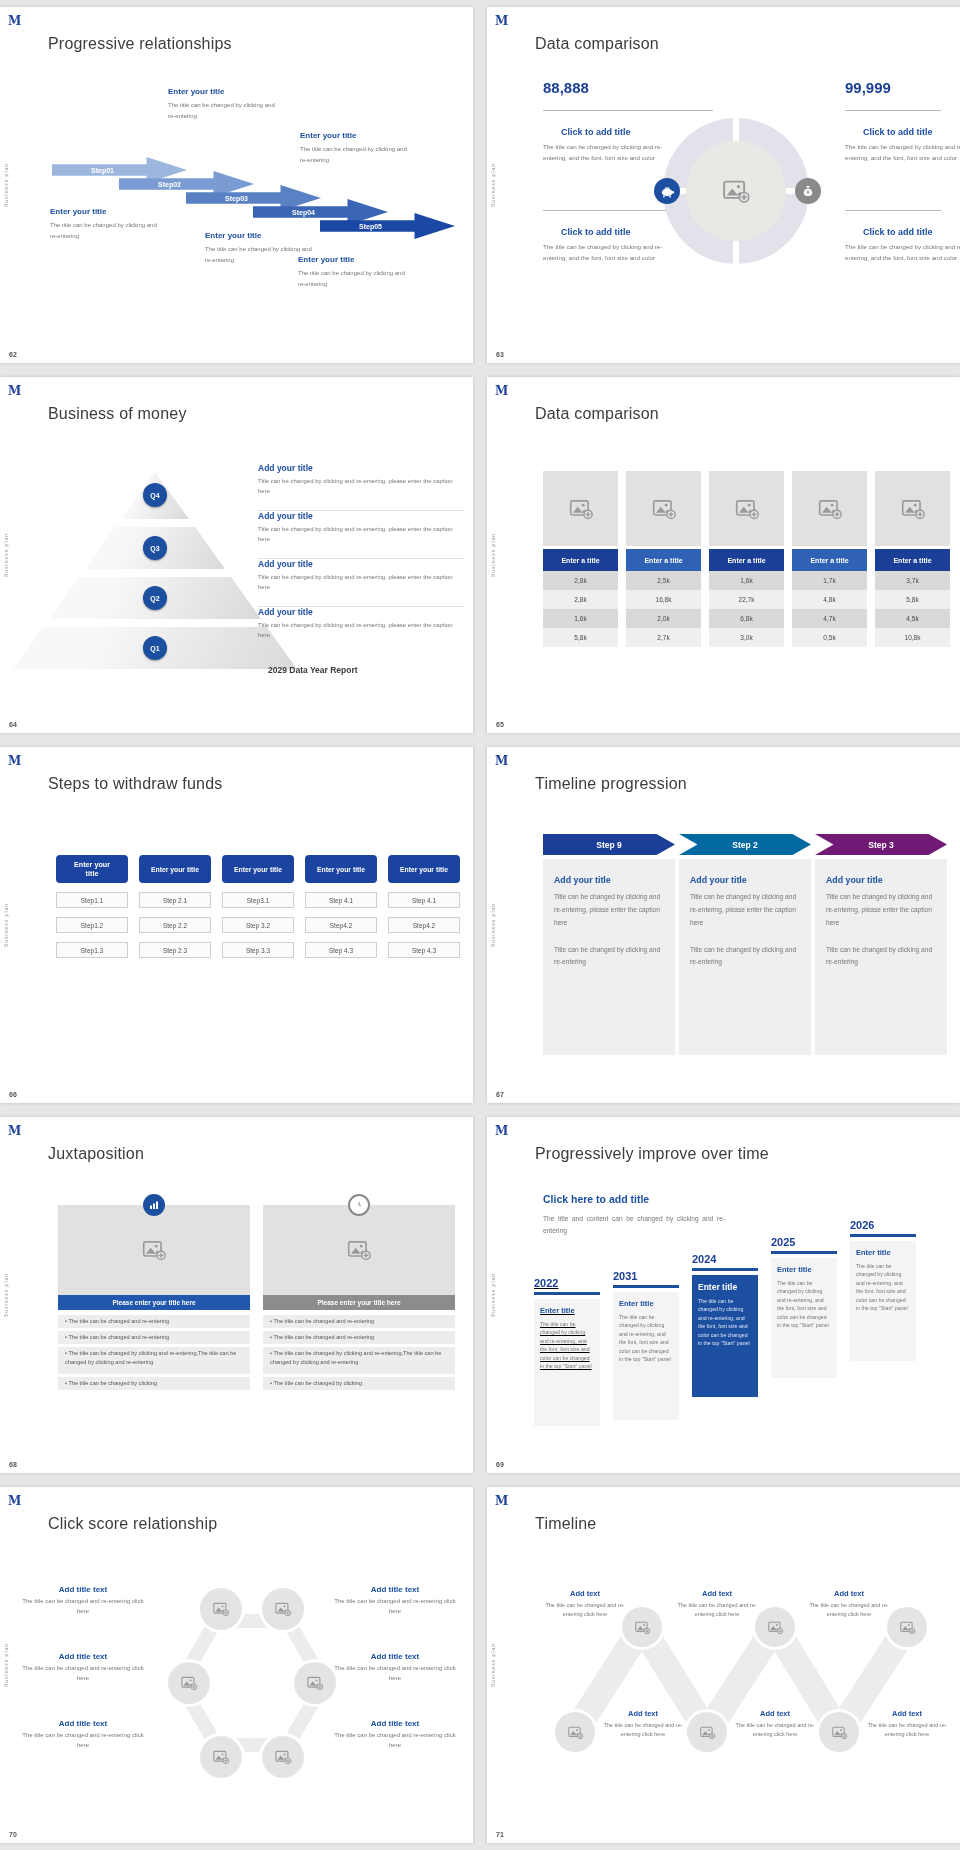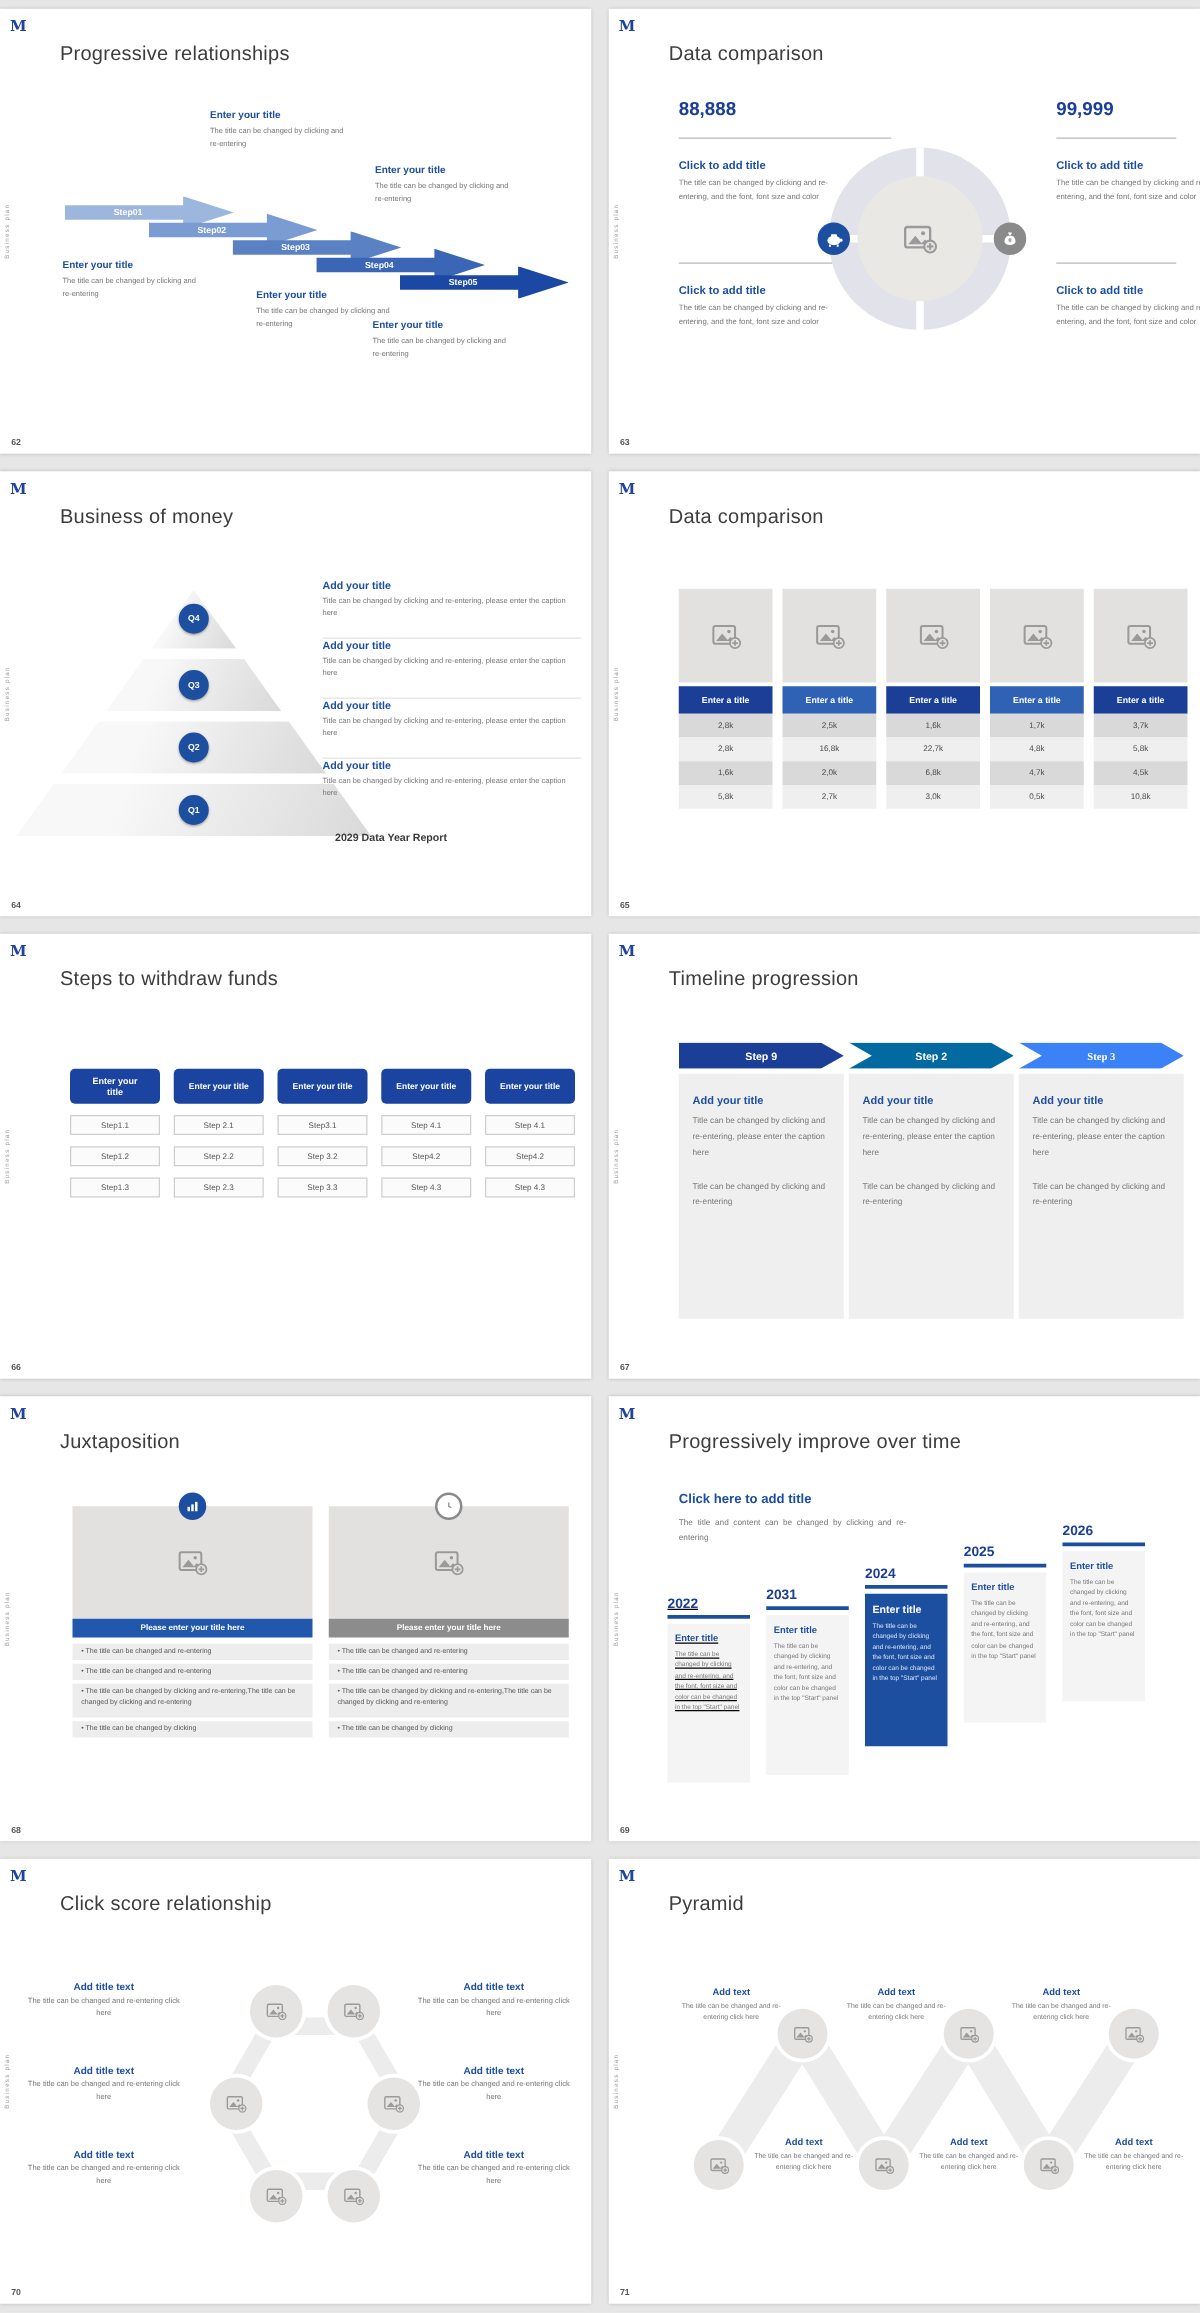--- a/index.html
+++ b/index.html
@@ -36,21 +36,21 @@
   .s62 .tblk .bt{font-size:8px;margin-bottom:4px;}
   .s62 .tblk .g{font-size:6px;line-height:1.9;}
   .s62 .ba{left:168px;top:80px;}  .s62 .bb{left:300px;top:124px;}
   .s62 .bc{left:50px;top:200px;}  .s62 .bd{left:205px;top:224px;}
   .s62 .be{left:298px;top:248px;}
 
   
   .s63 .big{position:absolute;font-size:15px;font-weight:bold;color:#1b3f97;}
   .s63 .hr{position:absolute;height:1px;background:#b9b9b9;}
   .s63 .it{position:absolute;width:122px;}
-  .s63 .it .bt{font-size:9px;margin-bottom:4px;}
+  .s63 .it .bt{font-size:9px;margin-bottom:4px;margin-left:18px;}
   .s63 .it .g{font-size:6.2px;line-height:1.85;}
   .s63 .donut{position:absolute;left:176px;top:111px;width:146px;height:146px;
     border-radius:50%;background:#e2e3ea;}
   .s63 .cross-v{position:absolute;left:70px;top:0;width:6px;height:146px;background:#fff;}
   .s63 .cross-h{position:absolute;left:0;top:70px;width:146px;height:6px;background:#fff;}
   .s63 .inner{position:absolute;left:23px;top:23px;width:100px;height:100px;border-radius:50%;
     background:#eae8e5;display:flex;align-items:center;justify-content:center;}
   .s63 .badge{position:absolute;width:26px;height:26px;border-radius:50%;
     display:flex;align-items:center;justify-content:center;}
   .s63 .bdl{left:167px;top:171px;background:#1d4fa1;}
@@ -94,21 +94,21 @@
   .s66 .st{height:16px;background:#fbfbfb;border:1px solid #cfcfcf;display:flex;align-items:center;
     justify-content:center;font-size:6.5px;color:#555;margin-bottom:9px;}
   .s66 .note{position:absolute;left:48px;top:242px;width:392px;font-size:8.5px;color:#4a4a4a;
     line-height:2.3;}
 
   
   .s67 .ban{position:absolute;top:87px;width:132px;height:21px;display:flex;align-items:center;
     justify-content:center;color:#fff;font-size:8.5px;font-weight:bold;}
   .s67 .b1{left:56px;background:#1b3f97;clip-path:polygon(0 0,86% 0,100% 50%,86% 100%,0 100%);}
   .s67 .b2{left:192px;background:#0369a1;clip-path:polygon(0 0,86% 0,100% 50%,86% 100%,0 100%,14% 50%);}
-  .s67 .b3{left:328px;background:#3b82f6;clip-path:polygon(0 0,86% 0,100% 50%,86% 100%,0 100%,14% 50%);font-family:Liberation Serif, serif;}
+  .s67 .b3{left:328px;background:#701a75;clip-path:polygon(0 0,86% 0,100% 50%,86% 100%,0 100%,14% 50%);}
   .s67 .pan{position:absolute;top:112px;width:132px;height:196px;background:#efefef;padding:16px 11px;}
   .s67 .p1{left:56px;} .s67 .p2{left:192px;} .s67 .p3{left:328px;}
   .s67 .pan .bt{font-size:8.8px;margin-bottom:6px;}
   .s67 .pan .g{font-size:6.6px;line-height:1.95;}
   .s67 .pan .g2{margin-top:14px;}
 
   
   .s68 .pan{position:absolute;top:77px;width:192px;}
   .s68 .pl{left:58px;} .s68 .pr{left:263px;}
   .s68 .circ{position:absolute;left:85px;top:0;width:22px;height:22px;border-radius:50%;
@@ -626,21 +626,21 @@
     <div class="blk" style="left:330px;top:232px;">
       <div class="bt">Add title text</div>
         <div class="g">The title can be changed and re-entering click here</div>
     </div>
     <span class="pnum">70</span>
   </section>
 
   <section class="slide s71">
     <span class="logo">M</span>
     <span class="vtext">Business plan</span>
-    <h2 class="stitle">Pyramid</h2>
+    <h2 class="stitle">Timeline</h2>
     <svg class="zz" width="410" height="180">
       <polyline points="48,145 115,40 180,145 248,40 312,145 380,40" fill="none" stroke="#ececec" stroke-width="26" stroke-linejoin="round"></polyline>
     </svg>
     <div class="pc" style="left:68px;top:225px;">
         <svg class="imgic" width="17" height="17" viewBox="0 0 24 24">
           <rect class="fr" x="2.5" y="4.5" width="16" height="13" rx="1.5"></rect>
           <circle class="dot" cx="14" cy="8.5" r="1.3"></circle>
           <path class="mt" d="M4.5 15.5 9 10l4 4.8 2.2-2.3 3.3 3z"></path>
           <circle class="plus" cx="18.5" cy="17" r="3.8"></circle>
           <path class="pl" d="M18.5 14.9v4.2M16.4 17h4.2"></path>

